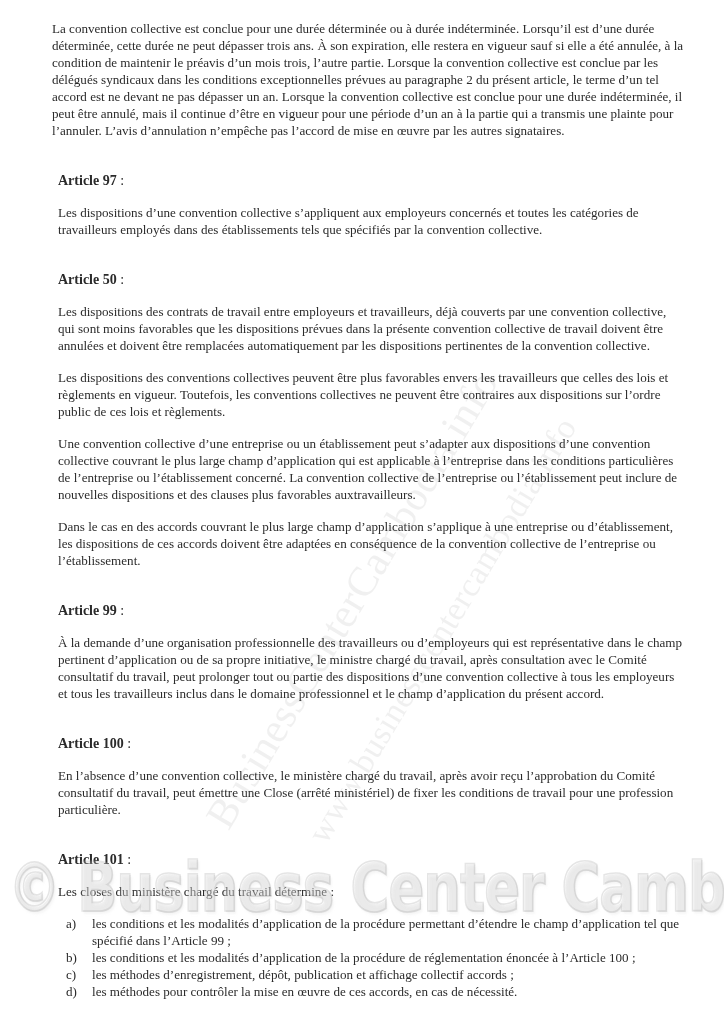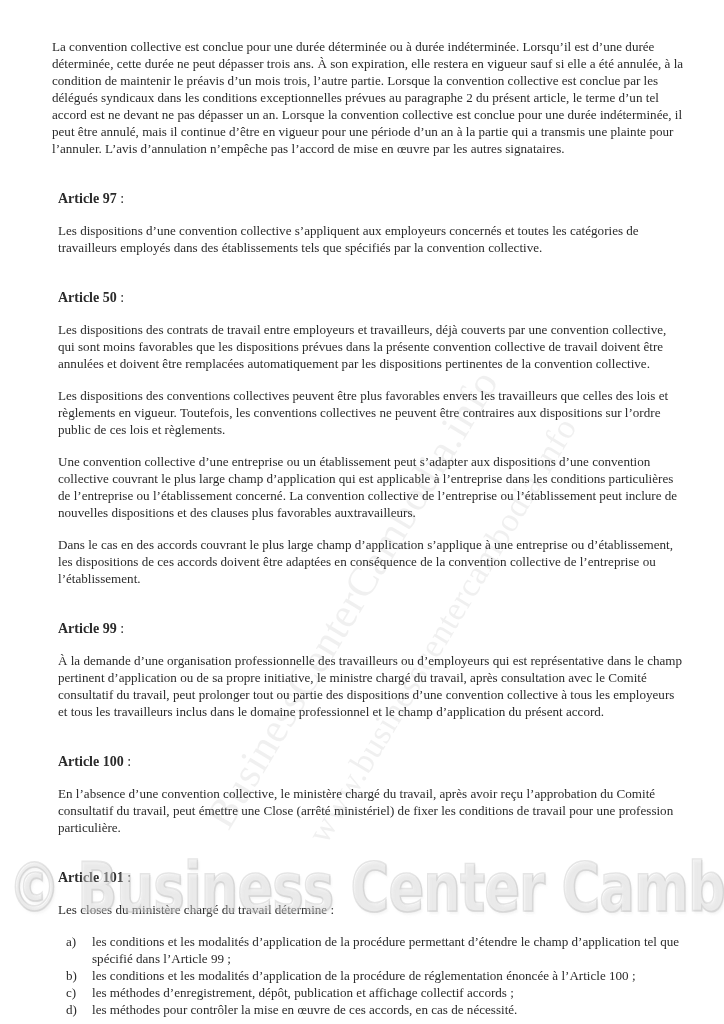--- a/index.html
+++ b/index.html
@@ -69,21 +69,21 @@
       2px 2px 2px rgba(220,220,220,0.25);
     white-space: nowrap;
     z-index: 4;
     pointer-events: none;
   }
 
   
   .content {
     position: absolute;
     left: 52px;
-    top: 38px;
+    top: 20px;
     width: 634px;
     z-index: 2;
   }
   .para {
     font-size: 13.1px;
     line-height: 17.0px;
     text-align: left;
     margin: 0 0 0 0;
     hyphens: none;
   }

